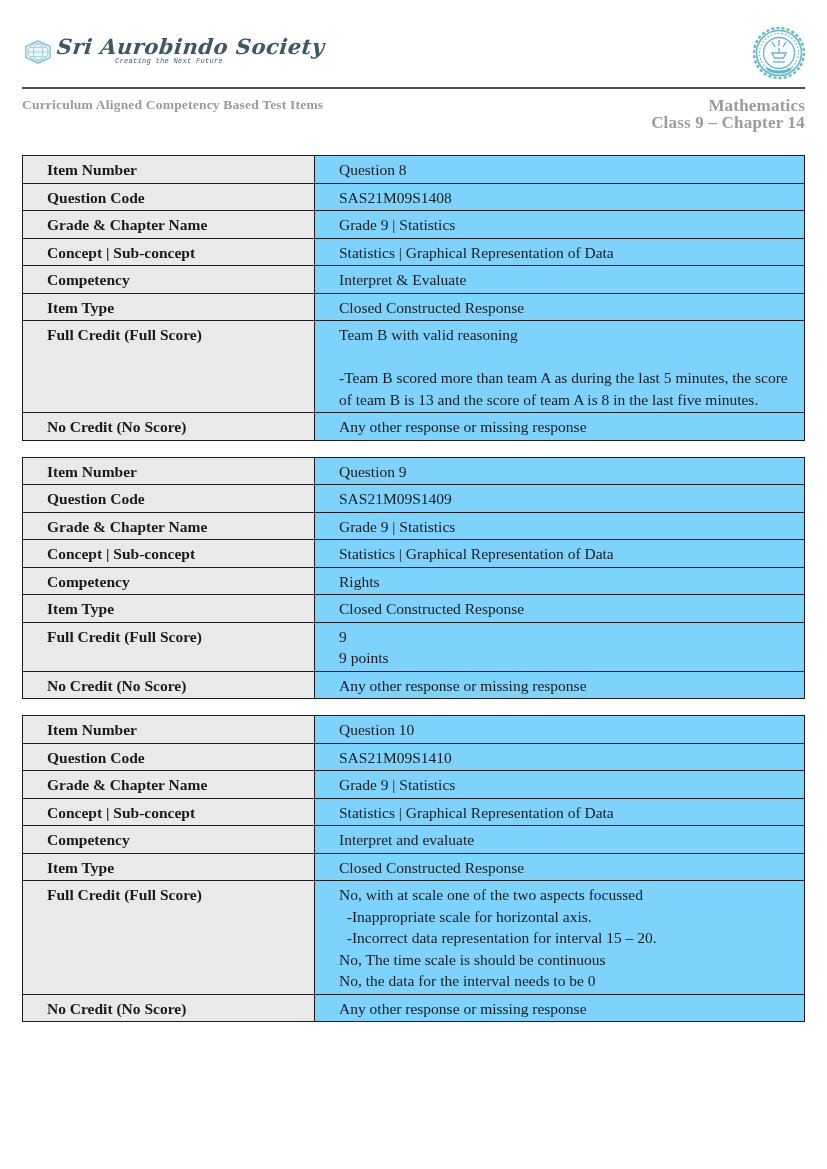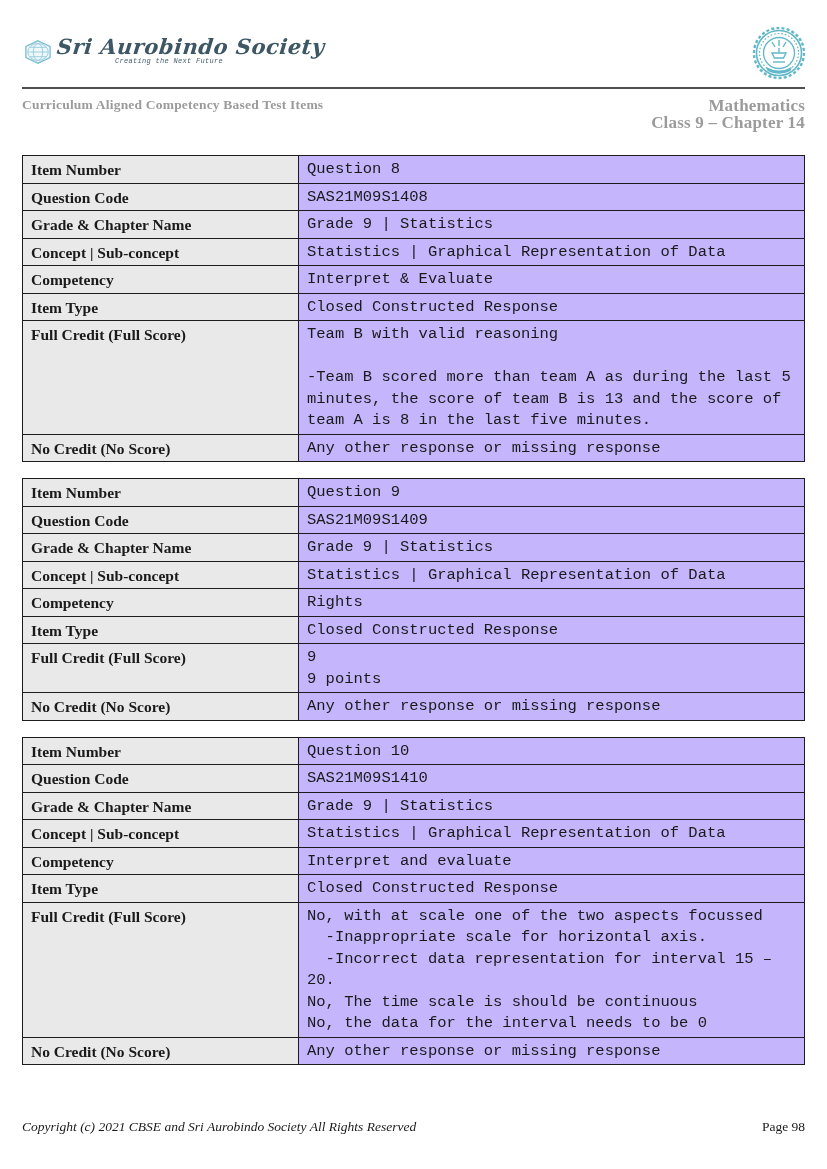--- a/index.html
+++ b/index.html
@@ -39,25 +39,25 @@
   }
   
   .tables{position:absolute;top:155px;left:22px;width:783px;}
   table.item-table{
     border-collapse:collapse;width:100%;
     margin-bottom:16px;table-layout:fixed;
   }
   table.item-table td{
     border:1px solid #1c1c1c;
     vertical-align:top;
-    padding:3px 9px 2px 8px;
+    padding:3px 9px 2px 24px;
     font-size:15.5px;line-height:21.5px;
   }
   td.label{width:258px;background:#e9e9e9;font-weight:bold;}
-  td.value{background:#c4b5fd;font-family:Liberation Mono, monospace;}
+  td.value{background:#7dd3fc;}
   td.value .line{white-space:pre-wrap;}
   
   .footer{
     position:absolute;top:1119px;left:22px;width:783px;
     display:flex;justify-content:space-between;align-items:baseline;
     font-size:13.5px;
   }
   .footer .copyright{font-style:italic;}
   .footer .pagenum{font-style:normal;}
 </style>
@@ -264,18 +264,14 @@
           <tr>
             <td class="label">No Credit (No Score)</td>
             <td class="value">
               <div class="line">Any other response or missing response</div>
             </td>
           </tr>
         </tbody>
       </table>
   </div>
 
-  <div class="footer">
-    <span class="copyright">Copyright (c) 2021 CBSE and Sri Aurobindo Society All Rights Reserved</span>
-    <span class="pagenum">Page 98</span>
-  </div>
 
 </div>
 
 </body></html>

